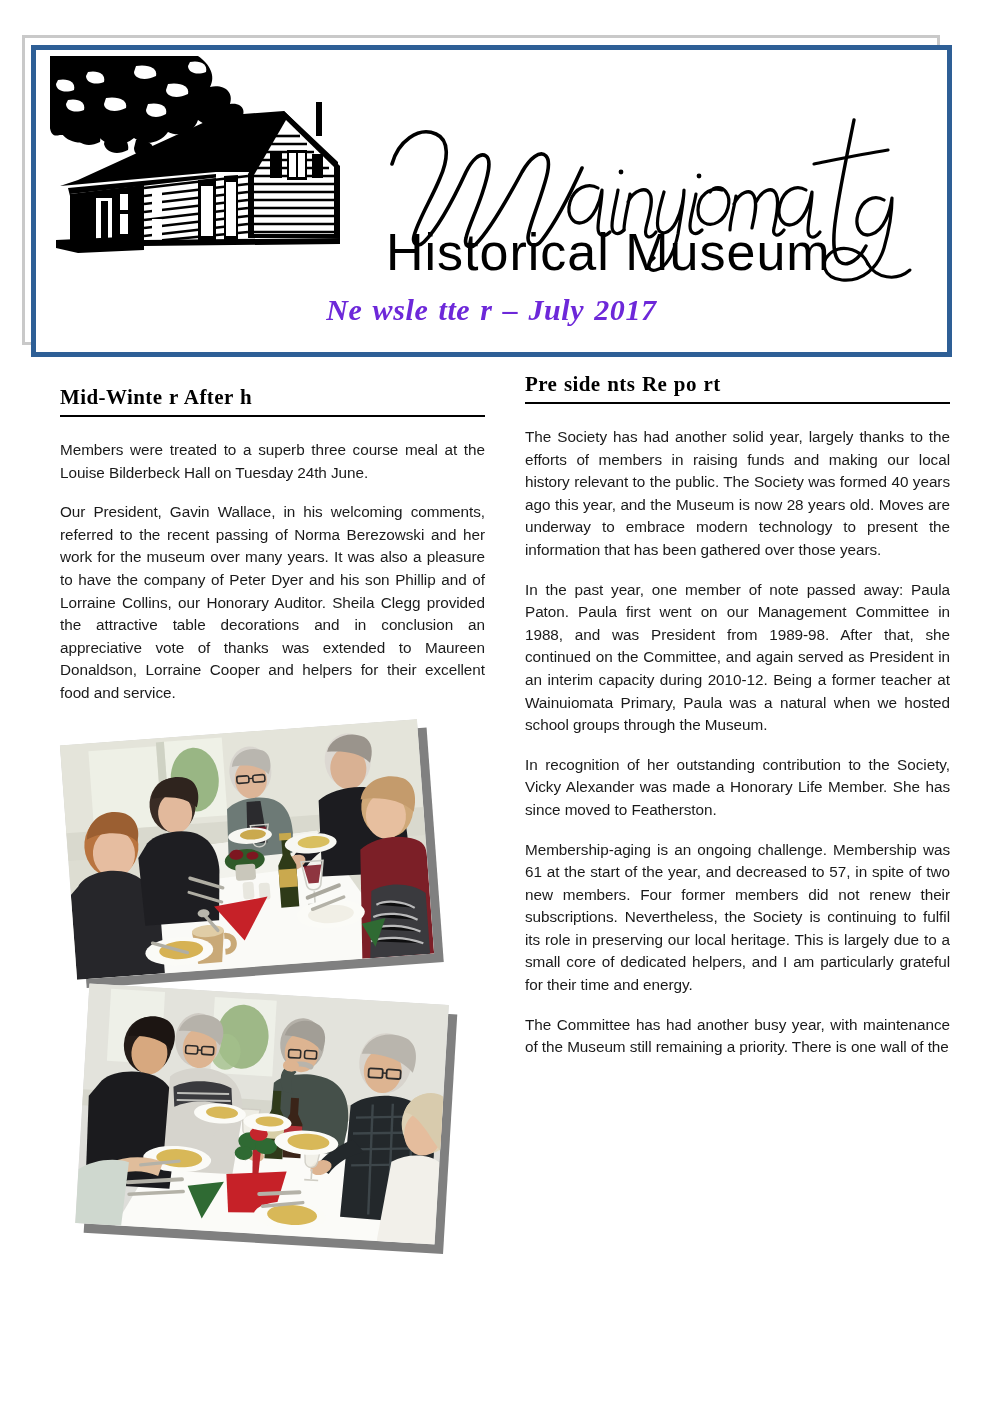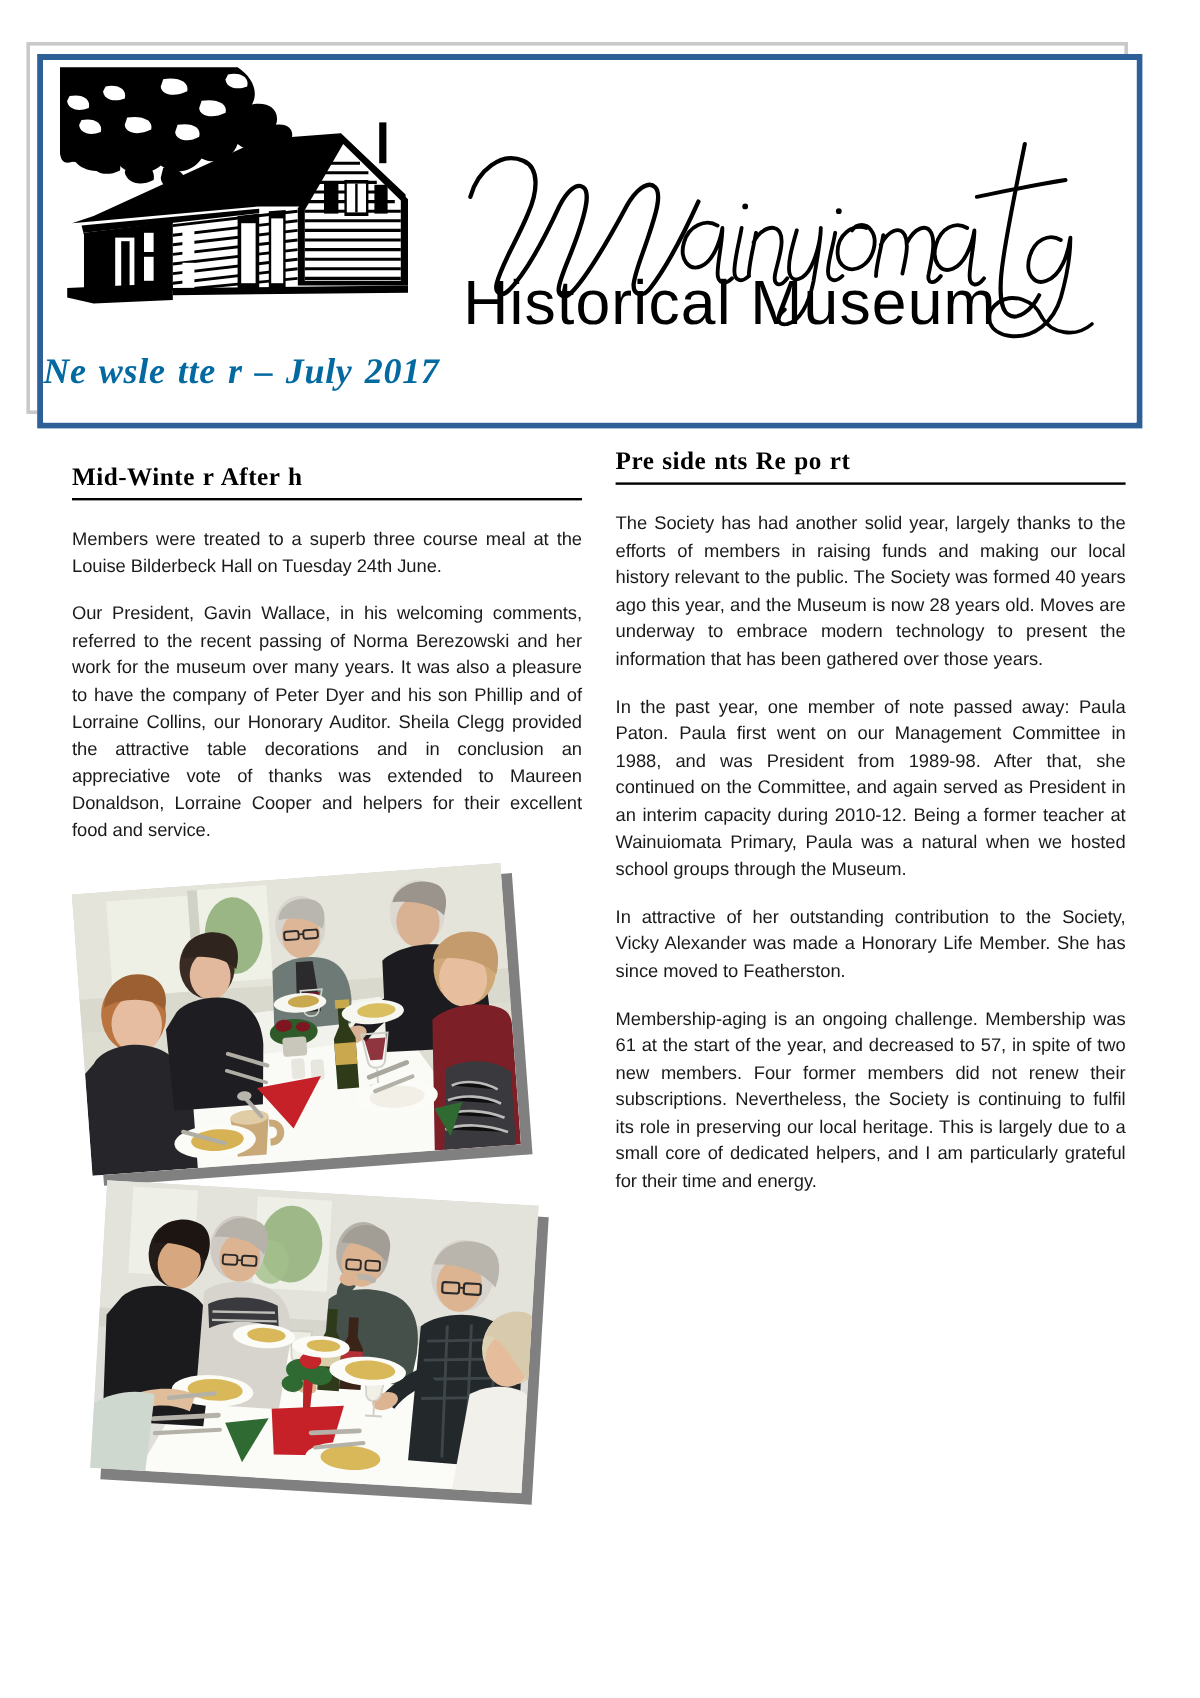--- a/index.html
+++ b/index.html
@@ -70,44 +70,45 @@
     height: 185px;
   }
   .wordmark svg { display: block; }
 
   
   .banner-title {
     position: absolute;
     left: 0;
     right: 0;
     top: 243px;
+    text-align: center;
     font-family: "Liberation Serif", serif;
     font-style: italic;
     font-weight: bold;
     font-size: 30px;
     letter-spacing: 0.6px;
-    color: #0369a1;
+    color: #6d28d9;
     word-spacing: 2px;
   }
 
   
   .columns {
     position: absolute;
     left: 0;
     top: 385px;
     width: 1000px;
     height: 1030px;
   }
   .col {
     position: absolute;
     top: 0;
     width: 425px;
   }
   .col-left  { left: 60px; }
-  .col-right { left: 513px; }
+  .col-right { left: 525px; }
 
   .sec-head {
     font-family: "Liberation Serif", serif;
     font-weight: bold;
     font-size: 21px;
     color: #000000;
     letter-spacing: 0.4px;
     padding-bottom: 5px;
     word-spacing: 1px;
   }
@@ -543,17 +544,18 @@
 
     </div>
   </div>
 
   <div class="col col-right">
     <div class="sec-head">Pre side nts Re po rt</div>
     <div class="sec-rule"></div>
 
     <p class="body">The Society has had another solid year, largely thanks to the efforts of members in raising funds and making our local history relevant to the public. The Society was formed 40 years ago this year, and the Museum is now 28 years old. Moves are underway to embrace modern technology to present the information that has been gathered over those years.</p>
     <p class="body">In the past year, one member of note passed away: Paula Paton. Paula first went on our Management Committee in 1988, and was President from 1989-98. After that, she continued on the Committee, and again served as President in an interim capacity during 2010-12. Being a former teacher at Wainuiomata Primary, Paula was a natural when we hosted school groups through the Museum.</p>
-    <p class="body">In attractive of her outstanding contribution to the Society, Vicky Alexander was made a Honorary Life Member. She has since moved to Featherston.</p>
+    <p class="body">In recognition of her outstanding contribution to the Society, Vicky Alexander was made a Honorary Life Member. She has since moved to Featherston.</p>
     <p class="body">Membership-aging is an ongoing challenge. Membership was 61 at the start of the year, and decreased to 57, in spite of two new members. Four former members did not renew their subscriptions. Nevertheless, the Society is continuing to fulfil its role in preserving our local heritage. This is largely due to a small core of dedicated helpers, and I am particularly grateful for their time and energy.</p>
+    <p class="body">The Committee has had another busy year, with maintenance of the Museum still remaining a priority. There is one wall of the</p>
   </div>
 
 </div>
 
 </body></html>

